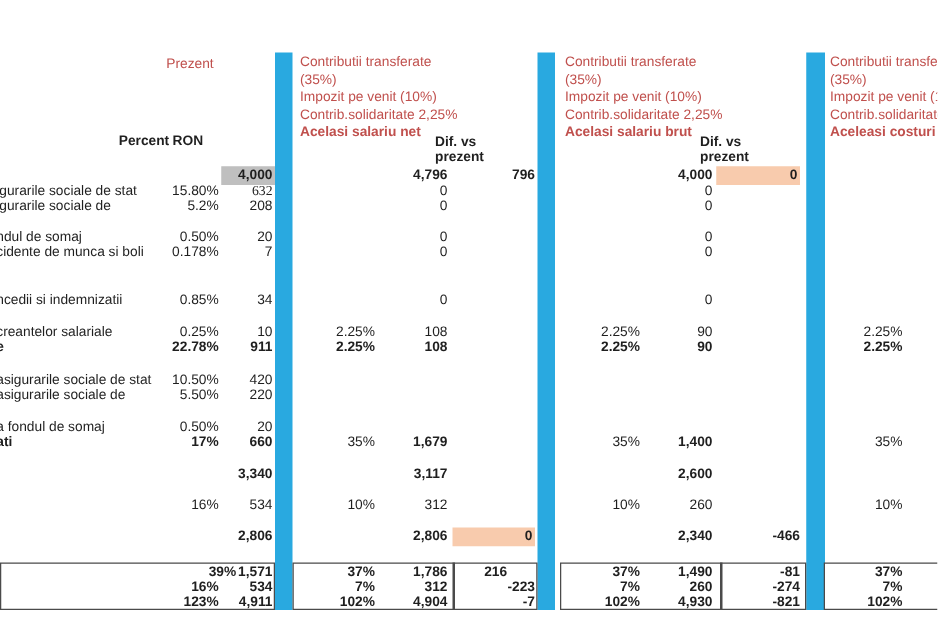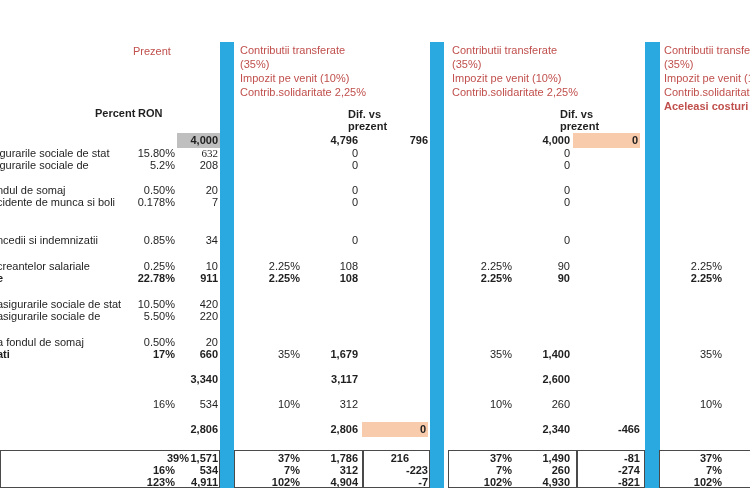--- a/index.html
+++ b/index.html
@@ -41,27 +41,29 @@
   <div class="vbar vbar2"></div>
   <div class="vbar vbar3"></div>
 
   <div class="t-prezent red">Prezent</div>
 
   <div class="scn scn1 red">
     <div>Contributii transferate</div>
     <div>(35%)</div>
     <div>Impozit pe venit (10%)</div>
     <div>Contrib.solidaritate 2,25%</div>
+    <div class="bold">Acelasi salariu net</div>
   </div>
 
   <div class="scn scn2 red">
     <div>Contributii transferate</div>
     <div>(35%)</div>
     <div>Impozit pe venit (10%)</div>
     <div>Contrib.solidaritate 2,25%</div>
+    <div class="bold">Acelasi salariu brut</div>
   </div>
 
   <div class="scn scn3 red">
     <div>Contributii transferate</div>
     <div>(35%)</div>
     <div>Impozit pe venit (10%)</div>
     <div>Contrib.solidaritate 2,25%</div>
     <div class="bold">Aceleasi costuri pentru</div>
   </div>
 
@@ -150,21 +152,21 @@
       <div class="cell" style="top: 397px; left: 637px; width: 85px;">10%</div>
       <div class="cell bold" style="top: 422px; left: 133px; width: 85px;">2,806</div>
       <div class="cell bold" style="top: 422px; left: 273px; width: 85px;">2,806</div>
       <div class="cell bold bg-orange" style="top: 422px; left: 362px; width: 66px;">0</div>
       <div class="cell bold" style="top: 422px; left: 485px; width: 85px;">2,340</div>
       <div class="cell bold" style="top: 422px; left: 555px; width: 85px;">-466</div>
       <div class="cell bold" style="top: 451px; left: 104px; width: 85px;">39%</div>
       <div class="cell bold" style="top: 451px; left: 133px; width: 85px;">1,571</div>
       <div class="cell bold" style="top: 451px; left: 215px; width: 85px;">37%</div>
       <div class="cell bold" style="top: 451px; left: 273px; width: 85px;">1,786</div>
-      <div class="cell bold" style="top: 451px; left: 324px; width: 85px;">216</div>
+      <div class="cell bold" style="top: 451px; left: 354px; width: 85px; text-align: center;">216</div>
       <div class="cell bold" style="top: 451px; left: 427px; width: 85px;">37%</div>
       <div class="cell bold" style="top: 451px; left: 485px; width: 85px;">1,490</div>
       <div class="cell bold" style="top: 451px; left: 555px; width: 85px;">-81</div>
       <div class="cell bold" style="top: 451px; left: 637px; width: 85px;">37%</div>
       <div class="cell bold" style="top: 463px; left: 90px; width: 85px;">16%</div>
       <div class="cell bold" style="top: 463px; left: 133px; width: 85px;">534</div>
       <div class="cell bold" style="top: 463px; left: 215px; width: 85px;">7%</div>
       <div class="cell bold" style="top: 463px; left: 273px; width: 85px;">312</div>
       <div class="cell bold" style="top: 463px; left: 343px; width: 85px;">-223</div>
       <div class="cell bold" style="top: 463px; left: 427px; width: 85px;">7%</div>

